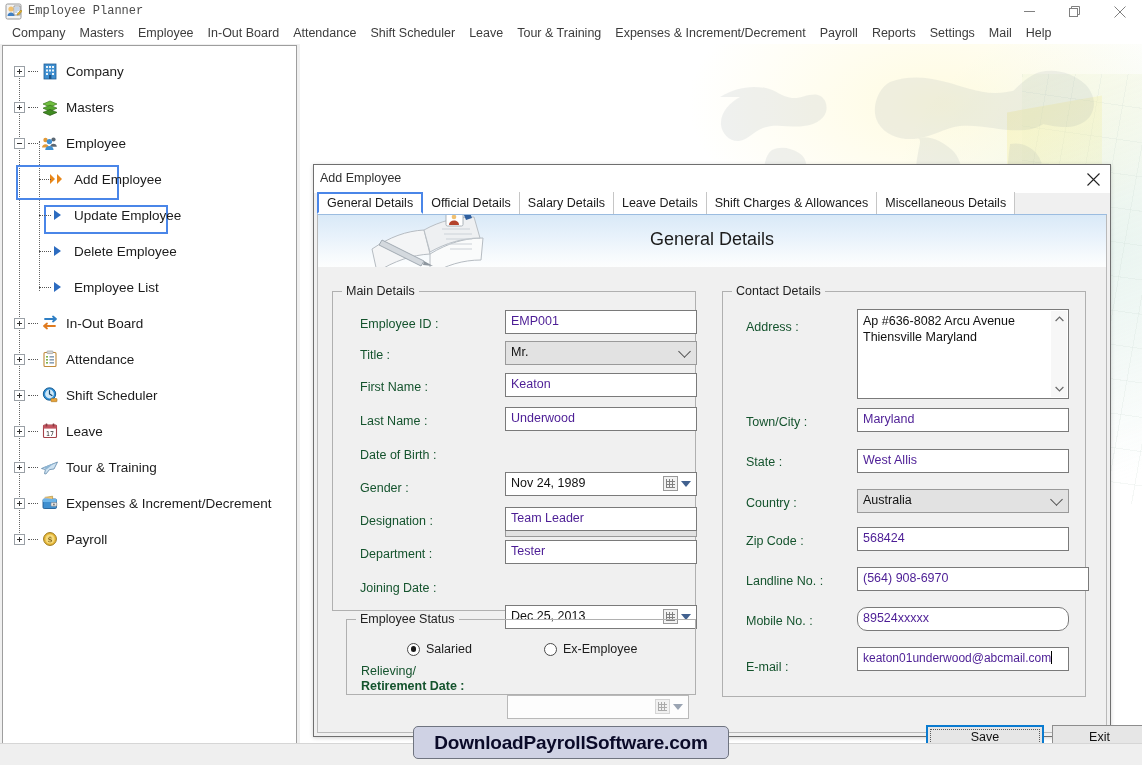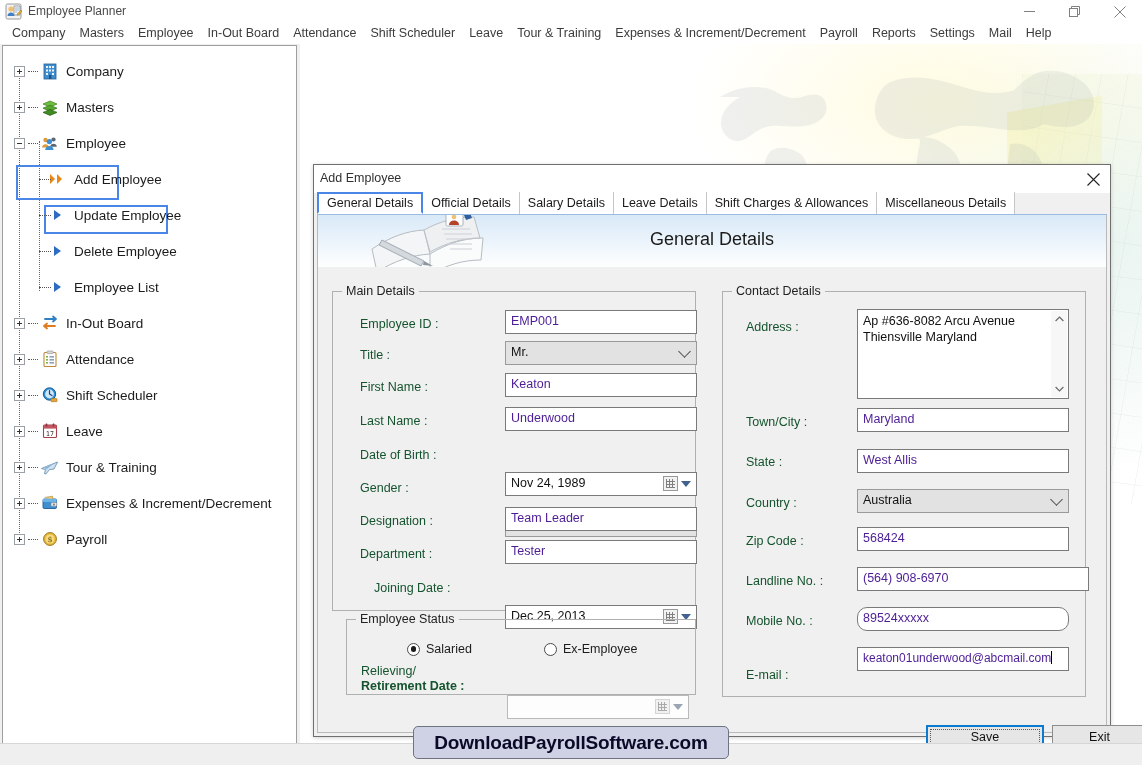--- a/index.html
+++ b/index.html
@@ -14,20 +14,21 @@
     position: relative;
     width: 1142px; height: 765px;
     background: #f0f0f0;
   }
 
   
   .titlebar {
     position: absolute; left: 0; top: 0; width: 1142px; height: 23px;
     background: #ffffff;
     border-bottom: 1px solid #ffffff;
+    font-family: Liberation Mono, monospace;
   }
   .titlebar-icon {
     position: absolute; left: 5px; top: 3px; width: 17px; height: 17px;
   }
   .titlebar-title {
     position: absolute; left: 28px; top: 3px;
     font-size: 12px; color: #4a4a4a;
     line-height: 16px;
     white-space: nowrap;
   }
@@ -720,21 +721,21 @@
             <span>Male</span>
             <i class="chev"></i>
           </span>
 
           <span class="field-label" style="left:27px; top:222px;">Designation :</span>
           <span class="textbox" style="left:172px; top:215px; width:192px; height:24px;">Team Leader</span>
 
           <span class="field-label" style="left:27px; top:255px;">Department :</span>
           <span class="textbox" style="left:172px; top:248px; width:192px; height:24px;">Tester</span>
 
-          <span class="field-label" style="left:41px; top:289px;">Joining Date :</span>
+          <span class="field-label" style="left:27px; top:289px;">Joining Date :</span>
           <span class="datebox" style="left:172px; top:282px; width:192px; height:24px;">
             <span>Dec 25, 2013</span>
             <i class="date-btn">
                 <i></i>
               </i>
             <i class="date-tri"></i>
           </span>
         </div>
 
         <div class="groupbox" style="left:28px; top:404px; width:350px; height:76px;">
@@ -797,21 +798,21 @@
 
           <span class="field-label" style="left:23px; top:242px;">Zip Code :</span>
           <span class="textbox" style="left:134px; top:235px; width:212px; height:24px;">568424</span>
 
           <span class="field-label" style="left:23px; top:282px;">Landline No. :</span>
           <span class="textbox" style="left:134px; top:275px; width:232px; height:24px;">(564) 908-6970</span>
 
           <span class="field-label" style="left:23px; top:322px;">Mobile No. :</span>
           <span class="textbox" style="left:134px; top:315px; width:212px; height:24px;border-radius:10px;">89524xxxxx</span>
 
-          <span class="field-label" style="left:23px; top:376px;">E-mail :</span>
+          <span class="field-label" style="left:23px; top:368px;">E-mail :</span>
           <span class="textbox caret" style="left:134px; top:355px; width:212px; height:24px; font-size:12px;">keaton01underwood@abcmail.com</span>
         </div>
 
         <div class="btn focused" style="left:608px; top:510px; width:118px; height:23px;">
           <span class="inner-dot"></span>
           <span>Save</span>
         </div>
         <div class="btn" style="left:734px; top:510px; width:95px; height:23px;">
           <span>Exit</span>
         </div>

